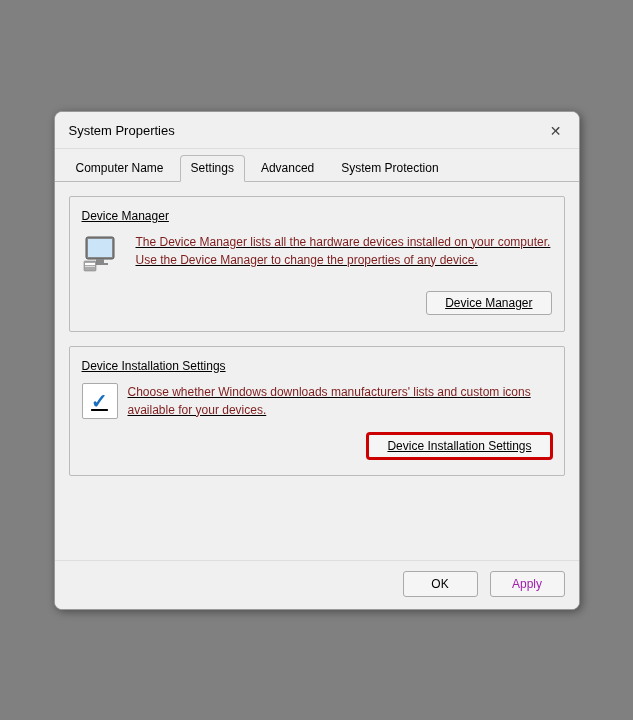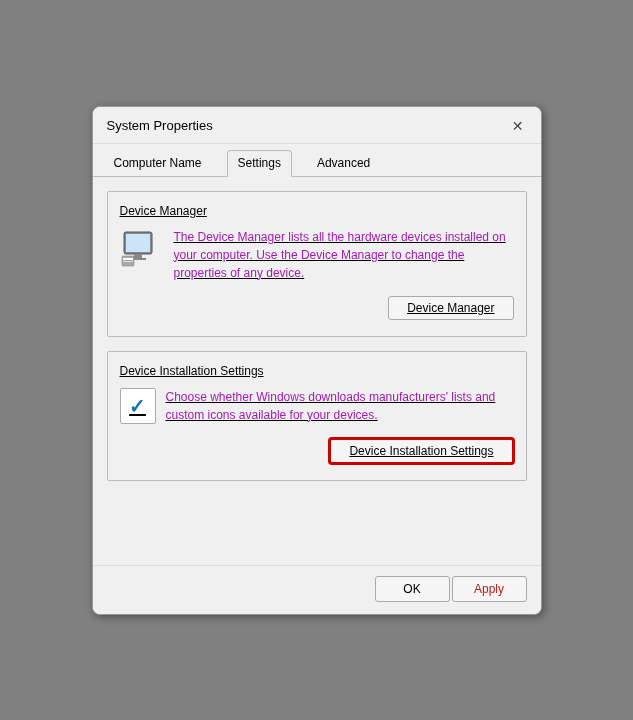--- a/index.html
+++ b/index.html
@@ -10,21 +10,21 @@
       align-items: center;
       height: 100vh;
       font-family: 'Segoe UI', Tahoma, Geneva, Verdana, sans-serif;
       font-size: 13px;
       color: #000;
     }
     .window {
       background: #f0f0f0;
       border: 1px solid #999;
       border-radius: 8px;
-      width: 450px;
+      width: 526px;
       box-shadow: 2px 2px 8px rgba(0,0,0,0.4);
       overflow: hidden;
     }
     .title-bar {
       background: #f0f0f0;
       display: flex;
       justify-content: space-between;
       align-items: center;
       padding: 8px 12px 6px 14px;
       border-bottom: 1px solid #ddd;
@@ -44,21 +44,21 @@
       align-items: center;
       justify-content: center;
       font-size: 14px;
       color: #444;
     }
     .tabs {
       display: flex;
       padding: 6px 10px 0 10px;
       background: #f0f0f0;
       border-bottom: 1px solid #bbb;
-      gap: 14px;
+      gap: 5px;
     }
     .tab {
       padding: 5px 10px 6px 10px;
       cursor: pointer;
       font-size: 12px;
       border: 1px solid transparent;
       border-bottom: none;
       border-radius: 4px 4px 0 0;
       color: #000;
       background: transparent;
@@ -91,21 +91,21 @@
     }
     .section-inner {
       display: flex;
       align-items: flex-start;
       gap: 10px;
       margin-bottom: 14px;
     }
     .section-text {
       font-size: 12px;
       line-height: 1.5;
-      color: #a21caf;
+      color: #7f1d1d;
     }
     .btn-row {
       display: flex;
       justify-content: flex-end;
     }
     .win-btn {
       padding: 4px 18px;
       font-size: 12px;
       border: 1px solid #aaa;
       background: #f5f5f5;
@@ -139,37 +139,37 @@
     .checkmark {
       color: #1a6fbd;
       font-size: 20px;
       font-weight: bold;
     }
     .footer {
       display: flex;
       justify-content: flex-end;
       align-items: center;
       padding: 10px 14px 12px 14px;
-      gap: 2px;
+      gap: 12px;
       border-top: 1px solid #ddd;
       background: #f0f0f0;
     }
     .footer-btn {
       padding: 5px 20px;
       font-size: 12px;
       border: 1px solid #aaa;
       background: #f5f5f5;
       cursor: pointer;
       min-width: 75px;
       text-align: center;
       color: #000;
       border-radius: 3px;
     }
     .footer-btn.disabled {
-      color: #b91c1c;
+      color: #a21caf;
       cursor: default;
     }
     
     .dm-icon {
       width: 44px;
       height: 44px;
     }
     .spacer { height: 60px; }
   </style>
 </head>
@@ -179,20 +179,21 @@
 
   <div class="title-bar">
     <span class="title-bar-text">System Properties</span>
     <button class="close-btn">✕</button>
   </div>
 
   <div class="tabs">
     <div class="tab">Computer Name</div>
     <div class="tab active">Settings</div>
     <div class="tab">Advanced</div>
+    <div class="tab">System Protection</div>
   </div>
 
   <div class="content">
 
     <div class="section-box">
       <div class="section-label">Device Manager</div>
       <div class="section-inner">
 
         <div class="dm-icon">
           <svg width="44" height="44" viewBox="0 0 44 44" xmlns="http://www.w3.org/2000/svg">

